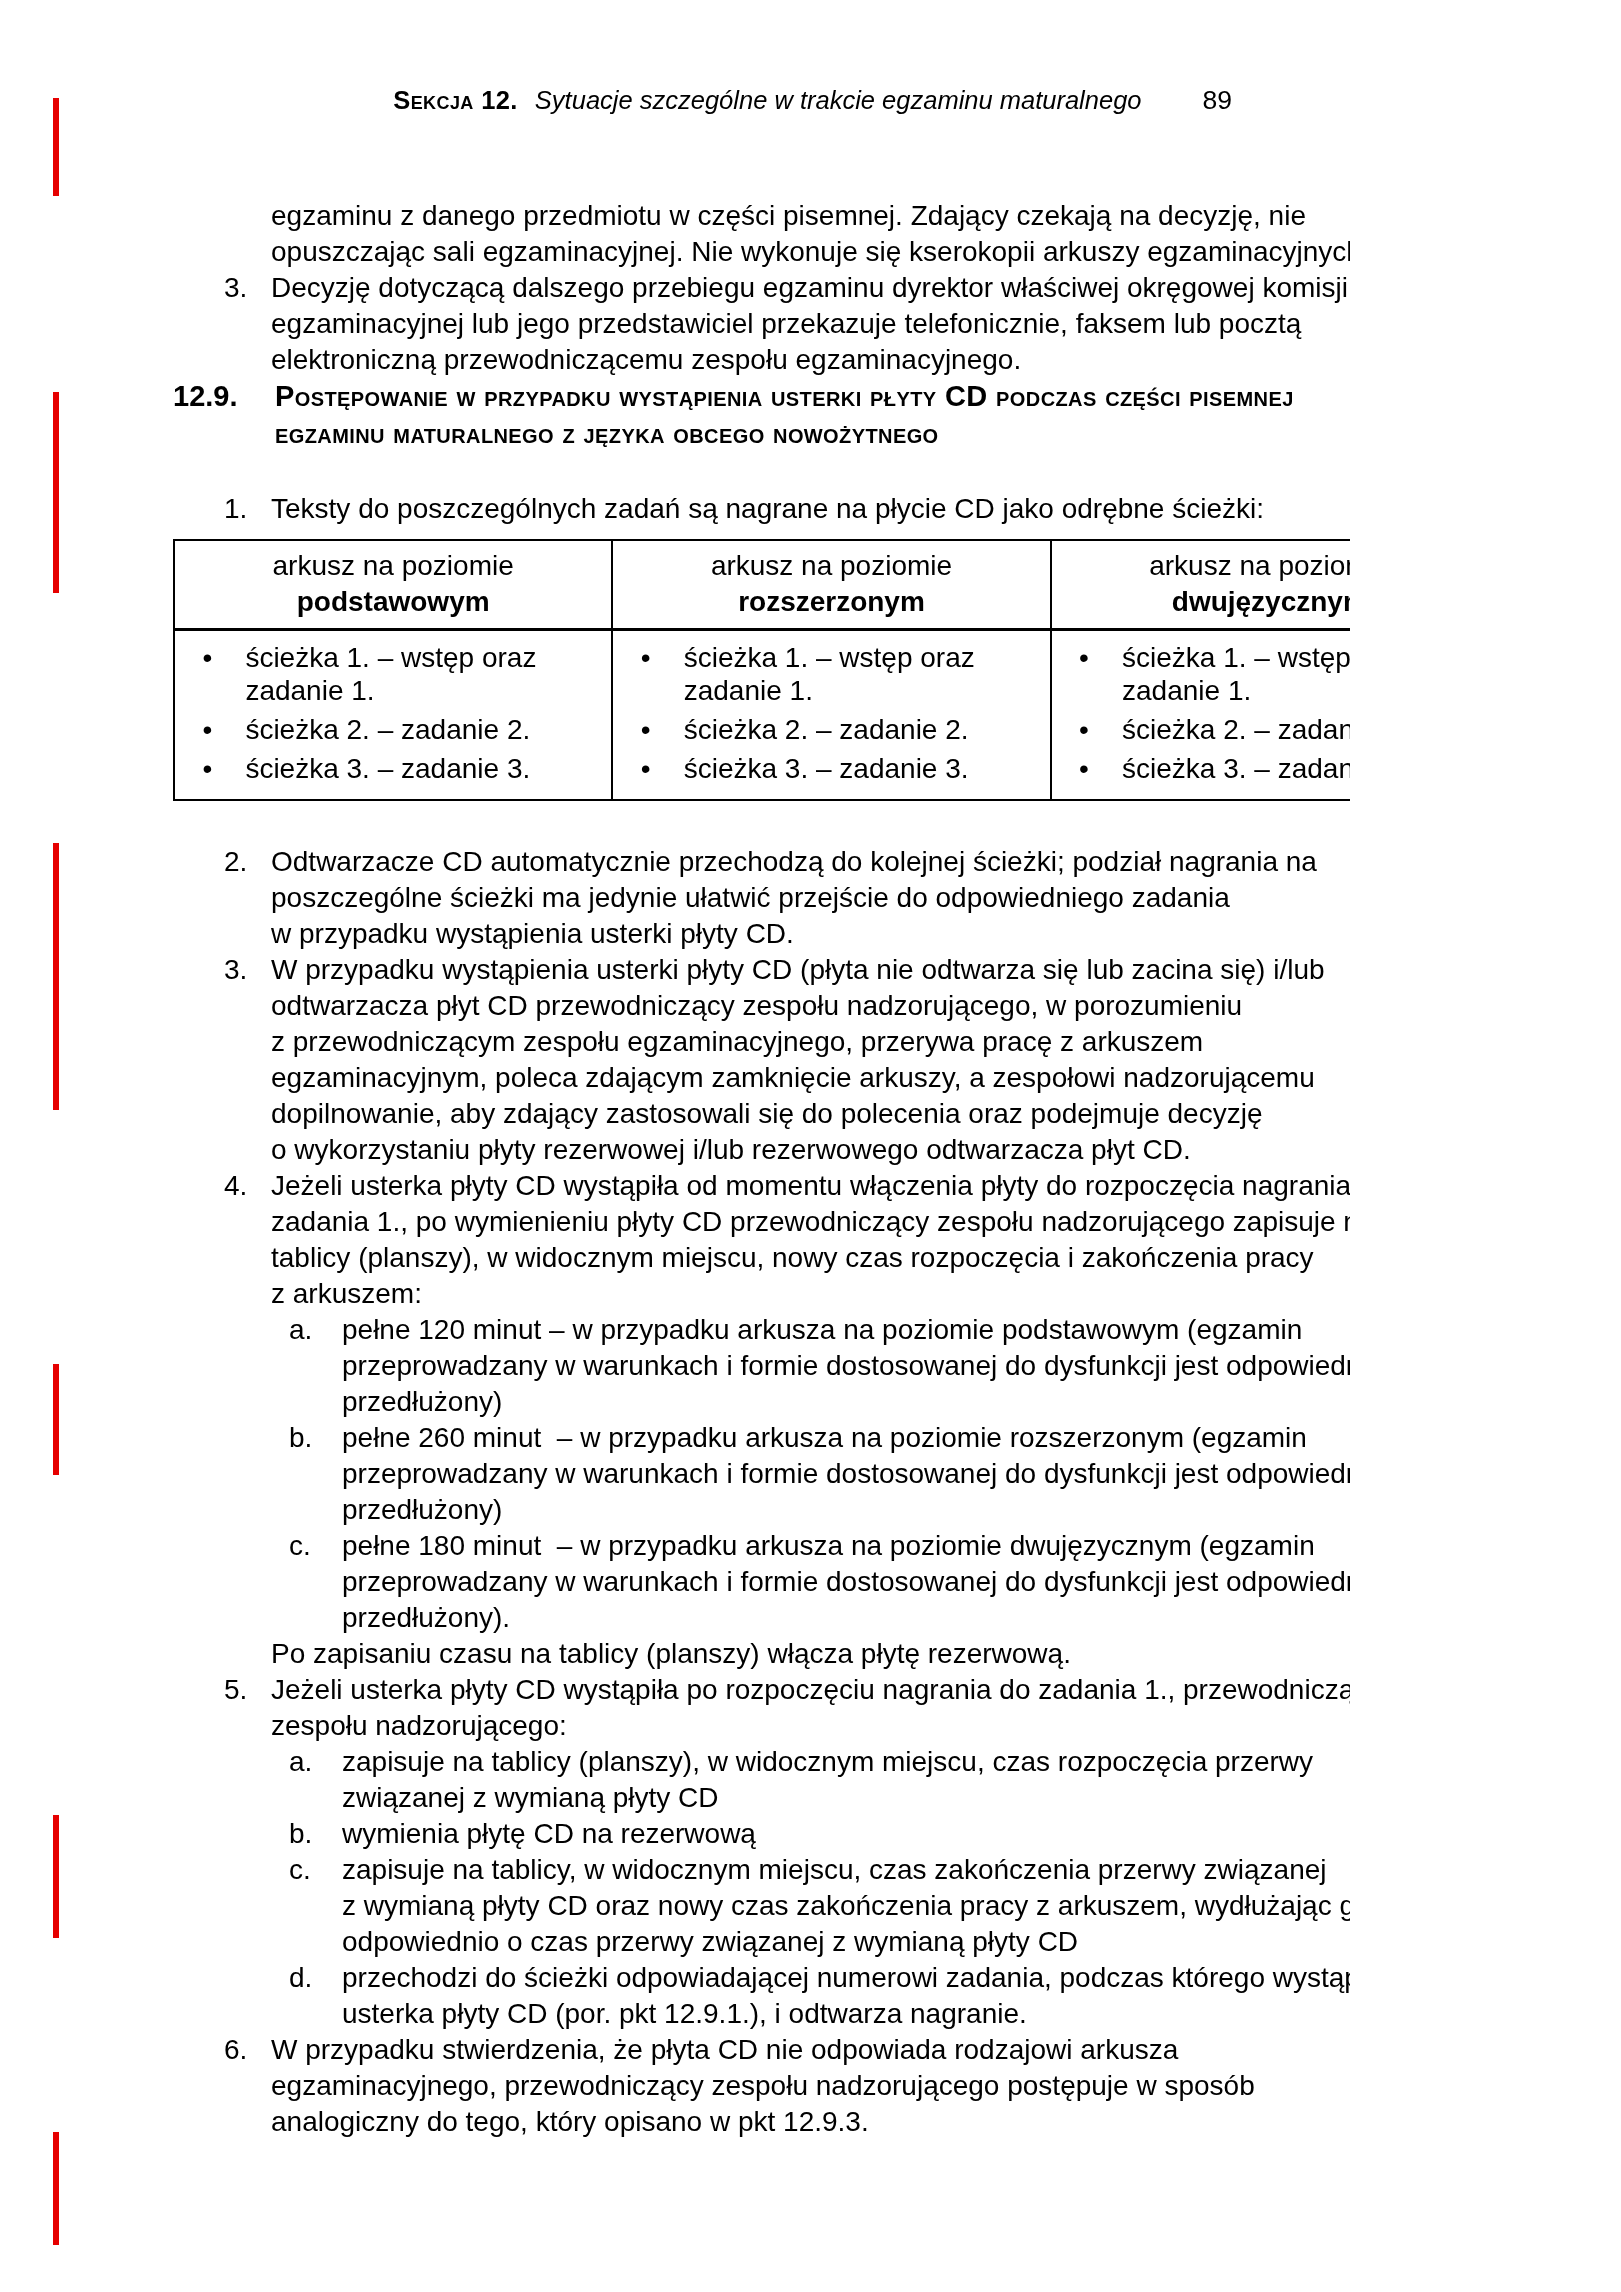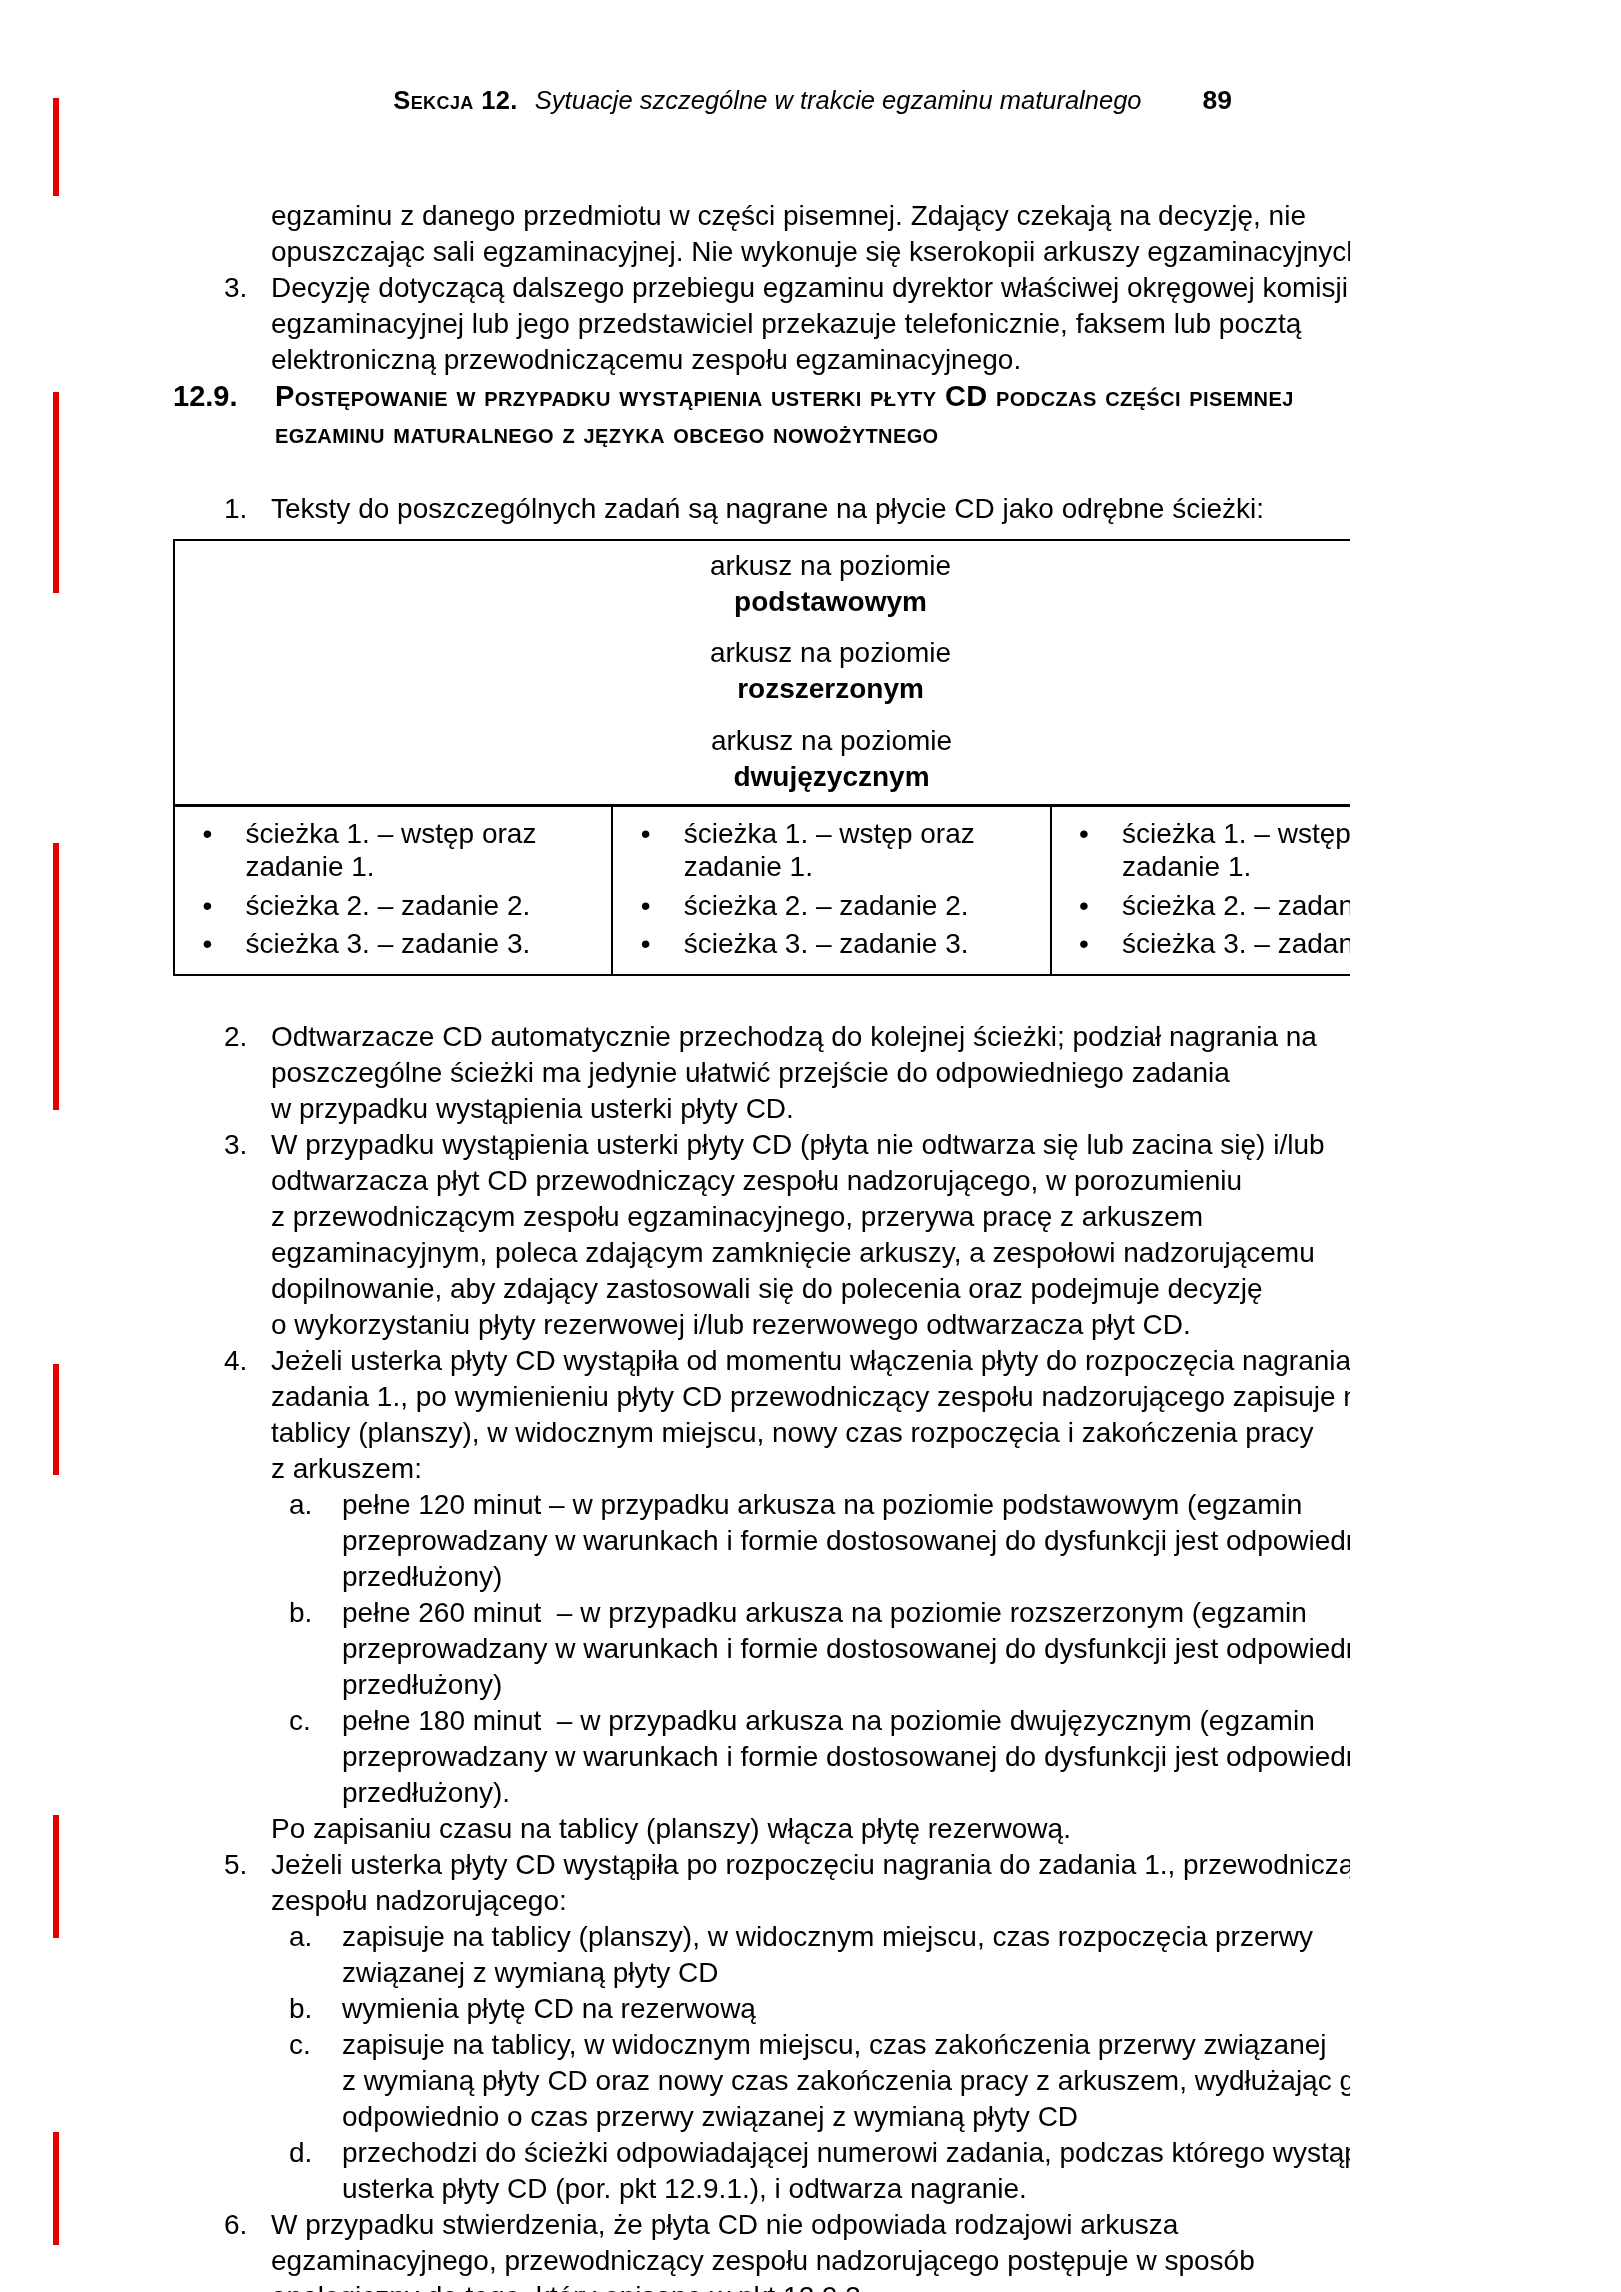--- a/index.html
+++ b/index.html
@@ -10,38 +10,38 @@
     font-family:"Liberation Sans",sans-serif;
     box-sizing:border-box;
     padding:86px 118px 0 173px;
     overflow:hidden;
   }
   .txt{font-size:28px;line-height:36px;white-space:pre;}
   
   .running-header{display:flex;justify-content:flex-end;align-items:baseline;font-size:25.5px;line-height:29px;}
   .sec-label{font-weight:bold;font-variant:small-caps;letter-spacing:0.4px;}
   .sec-title{font-style:italic;margin-left:17px;}
-  .page-num{font-weight:bold;margin-left:61px;font-size:26.5px;}
+  .page-num{font-weight:normal;margin-left:61px;font-size:26.5px;}
   
   .intro{margin:83px 0 0 98px;}
   
   .li{display:flex;}
   .l1{margin-left:51px;}
   .l1 > .marker{width:47px;flex:none;font-size:28px;line-height:36px;}
   .l2{margin-left:116px;}
   .l2 > .marker{width:53px;flex:none;font-size:28px;line-height:36px;}
   .after-note{margin-left:98px;}
   
   .section-head{display:flex;font-weight:bold;}
   .sec-num{width:102px;flex:none;font-size:29px;line-height:37px;}
   .sec-title-text{font-variant:small-caps;font-size:29px;line-height:37px;white-space:pre;letter-spacing:0.4px;}
   .mt-item1{margin-top:39px;}
   
   .cd-table{margin-top:11.8px;width:1317px;border:2px solid #000;box-sizing:border-box;}
-  .thead{display:flex;border-bottom:3.9px solid #000;flex-direction:column;}
+  .thead{display:flex;border-bottom:3.9px solid #000;}
   .th{flex:1;text-align:center;padding:6.9px 0 8.8px;border-right:2px solid #000;font-size:28px;line-height:36px;}
   .th:last-child{border-right:none;}
   .th .lvl{font-weight:bold;}
   .tbody{display:flex;}
   .cell{flex:1;border-right:2px solid #000;padding:9.8px 5.9px 13.7px 27.4px;box-sizing:border-box;}
   .cell:last-child{border-right:none;}
   .bullet-item{display:flex;margin-top:5.9px;}
   .bullet-item:first-child{margin-top:0;}
   .blt{width:43px;flex:none;font-size:28px;line-height:33px;}
   .cell-txt{font-size:28px;line-height:33px;white-space:pre;}

